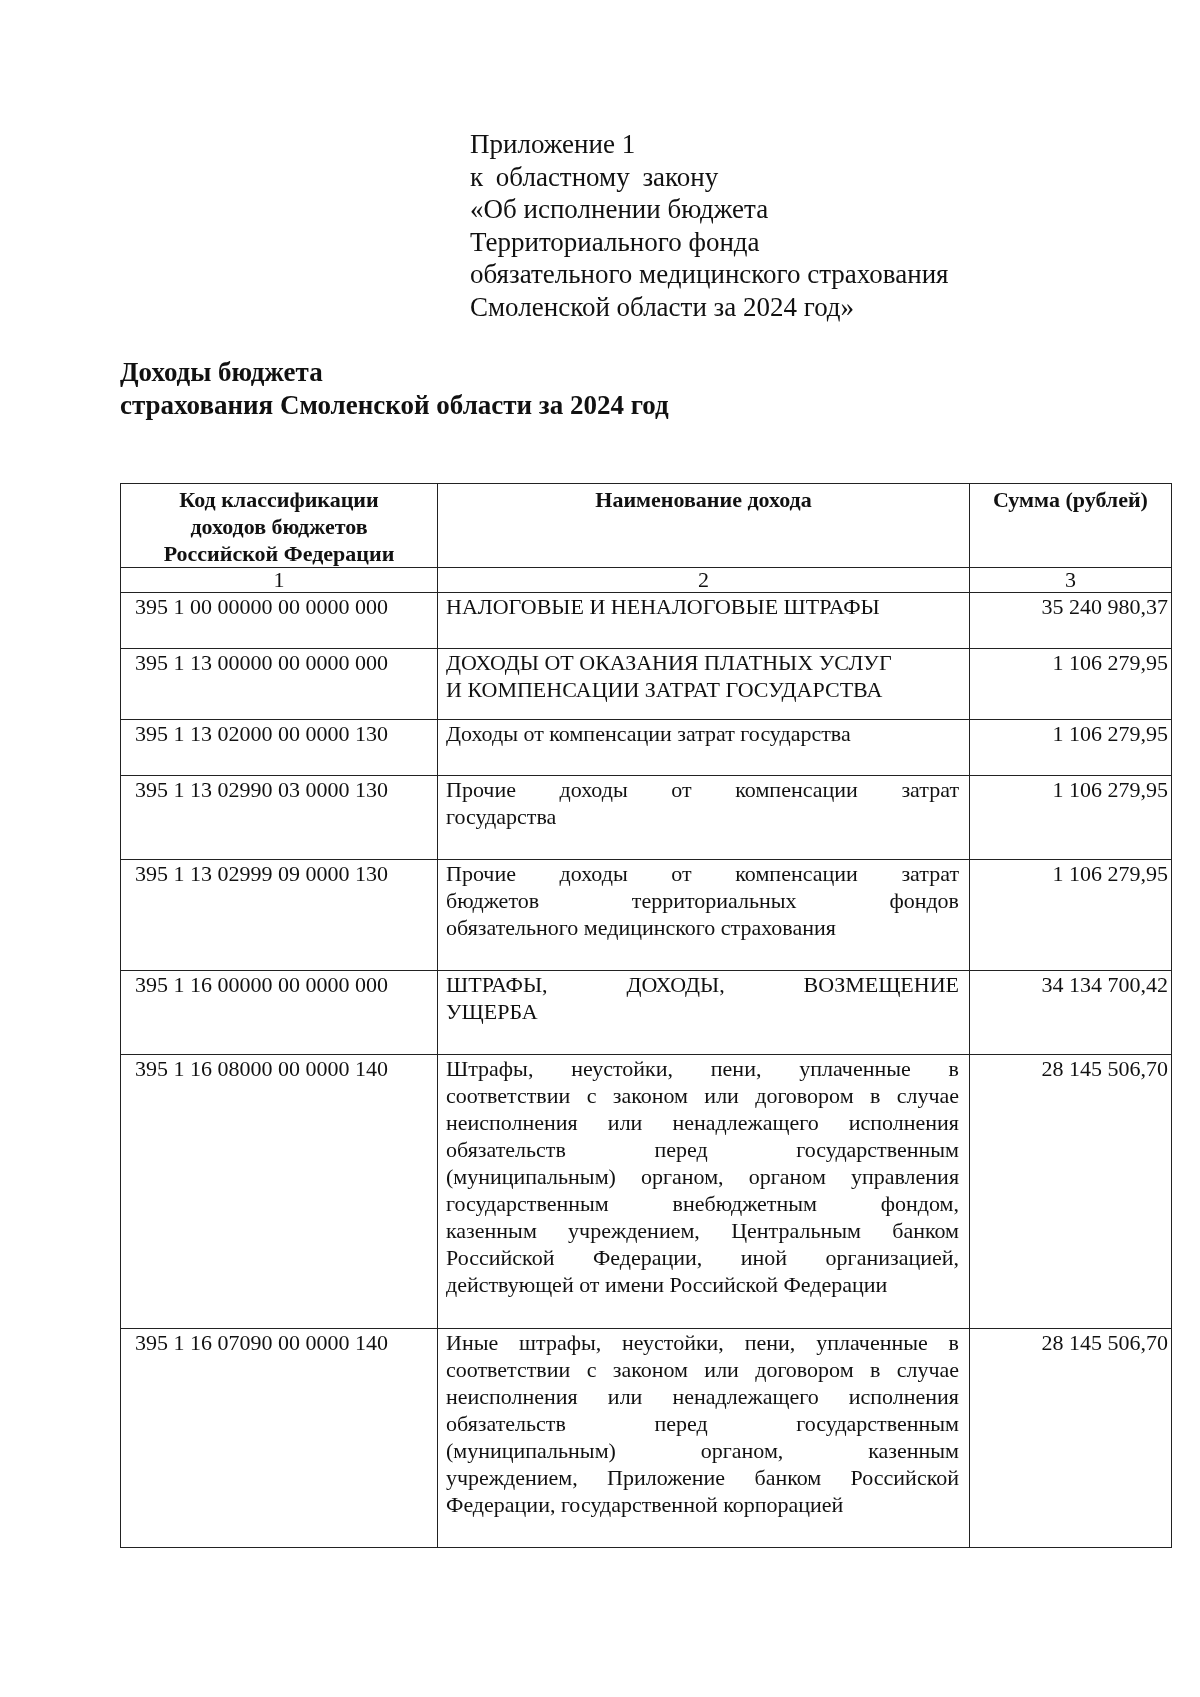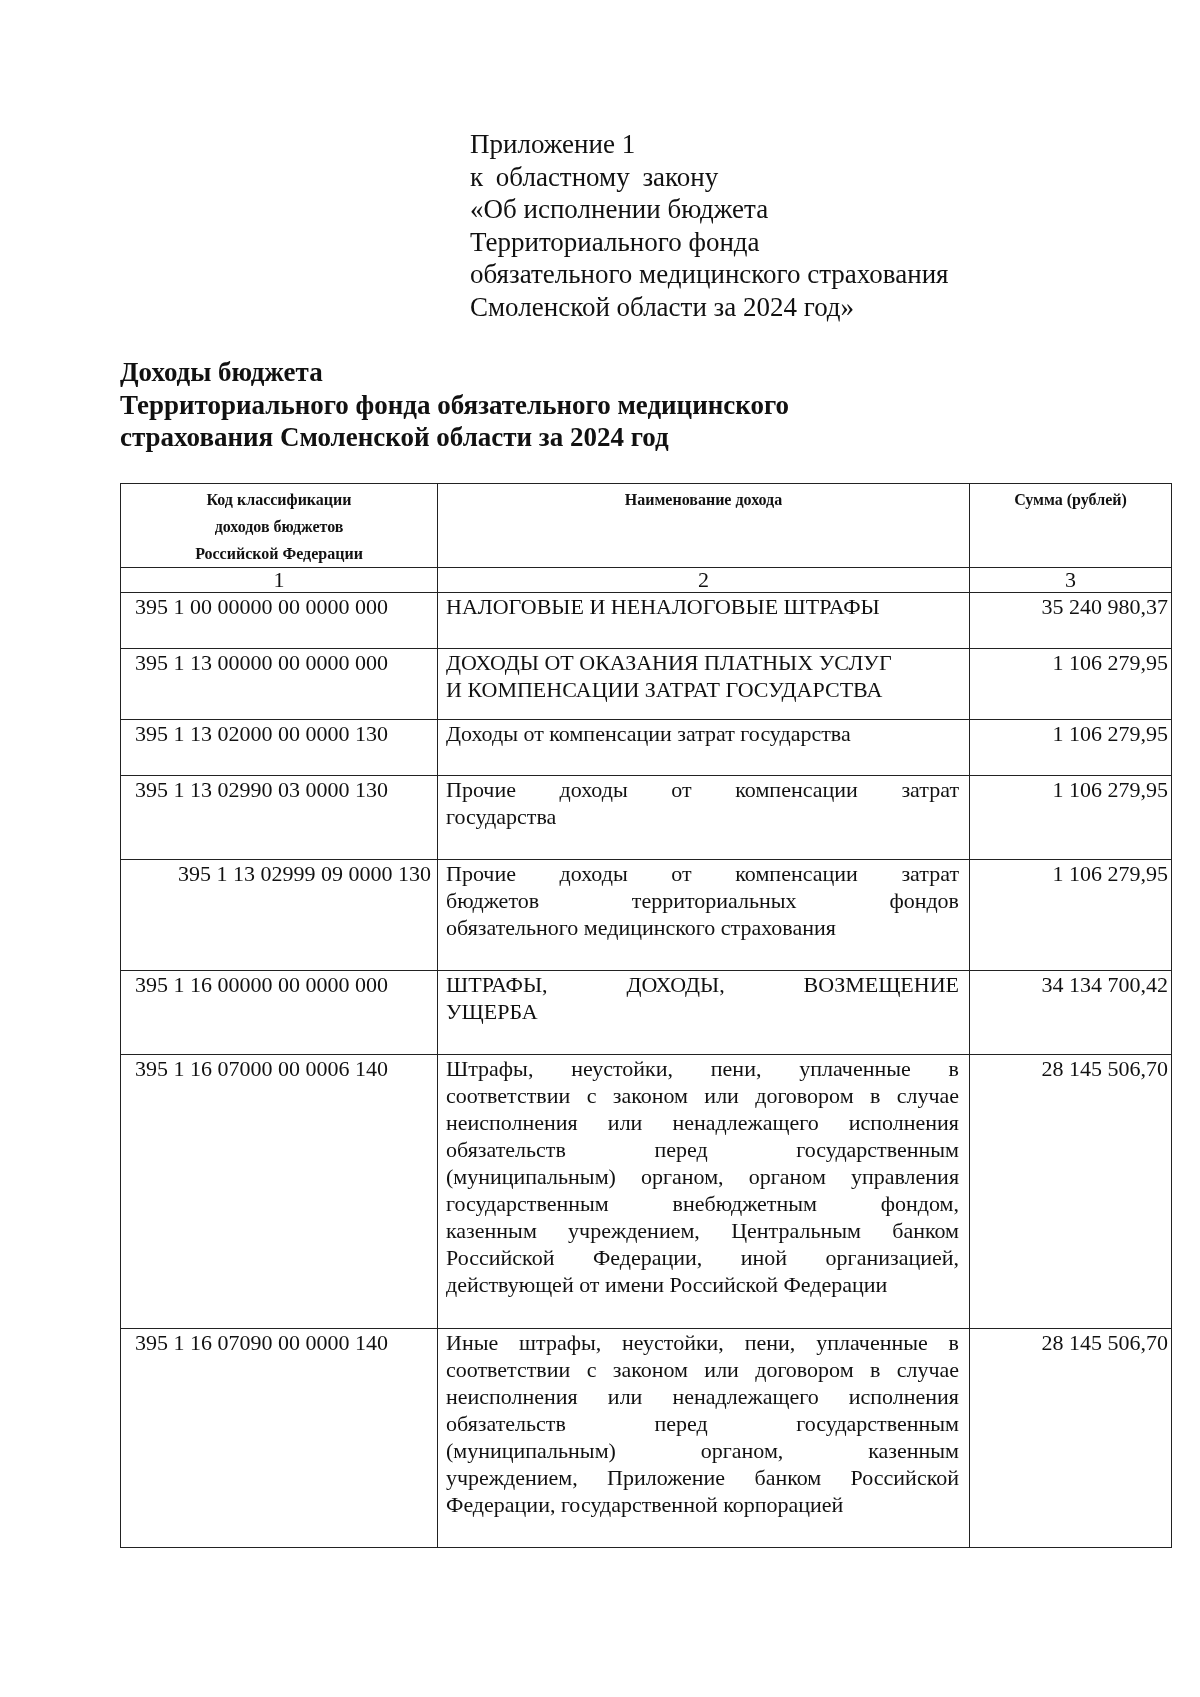--- a/index.html
+++ b/index.html
@@ -21,52 +21,51 @@
     position: absolute; left: 120px; top: 483px; width: 1051px;
     border-collapse: collapse; table-layout: fixed;
     font-size: 22px; line-height: 27px;
   }
   table.income td, table.income th {
     border: 1.5px solid #222; vertical-align: top; padding: 0 6px;
   }
   col.c1 { width: 317px; }
   col.c2 { width: 532px; }
   col.c3 { width: 202px; }
-  th { font-weight: bold; text-align: center; font-size: 16px; line-height: 27px; padding-top: 2px !important; }
+  th { font-weight: bold; text-align: center; font-size: 22px; line-height: 27px; padding-top: 2px !important; }
   tr.hdr th { height: 80px; }
   tr.nums td { text-align: center; height: 24px; line-height: 24px; }
   td.code { white-space: nowrap; padding-left: 14px !important; }
   td.name { text-align: justify; padding-left: 8px !important; padding-right: 10px !important; }
   td.amount { text-align: right; white-space: nowrap; padding-right: 3px !important; }
   tr.r1 td { height: 55px; }
   tr.r2 td { height: 70px; }
   tr.r3 td { height: 55px; }
   tr.r4 td { height: 83px; }
-  tr.r5 td { height: 110px; text-align: right; }
+  tr.r5 td { height: 110px; }
   tr.r6 td { height: 83px; }
   tr.r7 td { height: 273px; }
   tr.r8 td { height: 218px; }
   .line { display: block; text-align: justify; text-align-last: justify; }
   .line.last { text-align-last: left; }
 </style>
 </head>
 <body>
 
 <div class="appendix">
   <div>Приложение 1</div>
   <div style="word-spacing:6px">к  областному  закону</div>
   <div>«Об исполнении  бюджета</div>
   <div>Территориального фонда</div>
   <div>обязательного медицинского страхования</div>
   <div>Смоленской области за 2024 год»</div>
 </div>
 
 <div class="title">
   <div>Доходы бюджета</div>
-  <div>Территориального фонда обязательного медицинского</div>
   <div>страхования Смоленской области за 2024 год</div>
 </div>
 
 <table class="income">
   <colgroup>
       <col class="c1">
       <col class="c2">
       <col class="c3">
     </colgroup>
   <tbody>
@@ -132,21 +131,21 @@
   <tr class="r6">
     <td class="code">395 1 16 00000 00 0000 000</td>
     <td class="name">
       <span class="line">ШТРАФЫ, ДОХОДЫ, ВОЗМЕЩЕНИЕ</span>
       <span class="line last">УЩЕРБА</span>
     </td>
     <td class="amount">34 134 700,42</td>
   </tr>
 
   <tr class="r7">
-    <td class="code">395 1 16 07000 00 0006 140</td>
+    <td class="code">395 1 16 08000 00 0000 140</td>
     <td class="name">
       <span class="line">Штрафы, неустойки, пени, уплаченные в</span>
       <span class="line">соответствии с законом или договором в случае</span>
       <span class="line">неисполнения или ненадлежащего исполнения</span>
       <span class="line">обязательств перед государственным</span>
       <span class="line">(муниципальным) органом, органом управления</span>
       <span class="line">государственным внебюджетным фондом,</span>
       <span class="line">казенным учреждением, Центральным банком</span>
       <span class="line">Российской Федерации, иной организацией,</span>
       <span class="line last">действующей от имени Российской Федерации</span>

